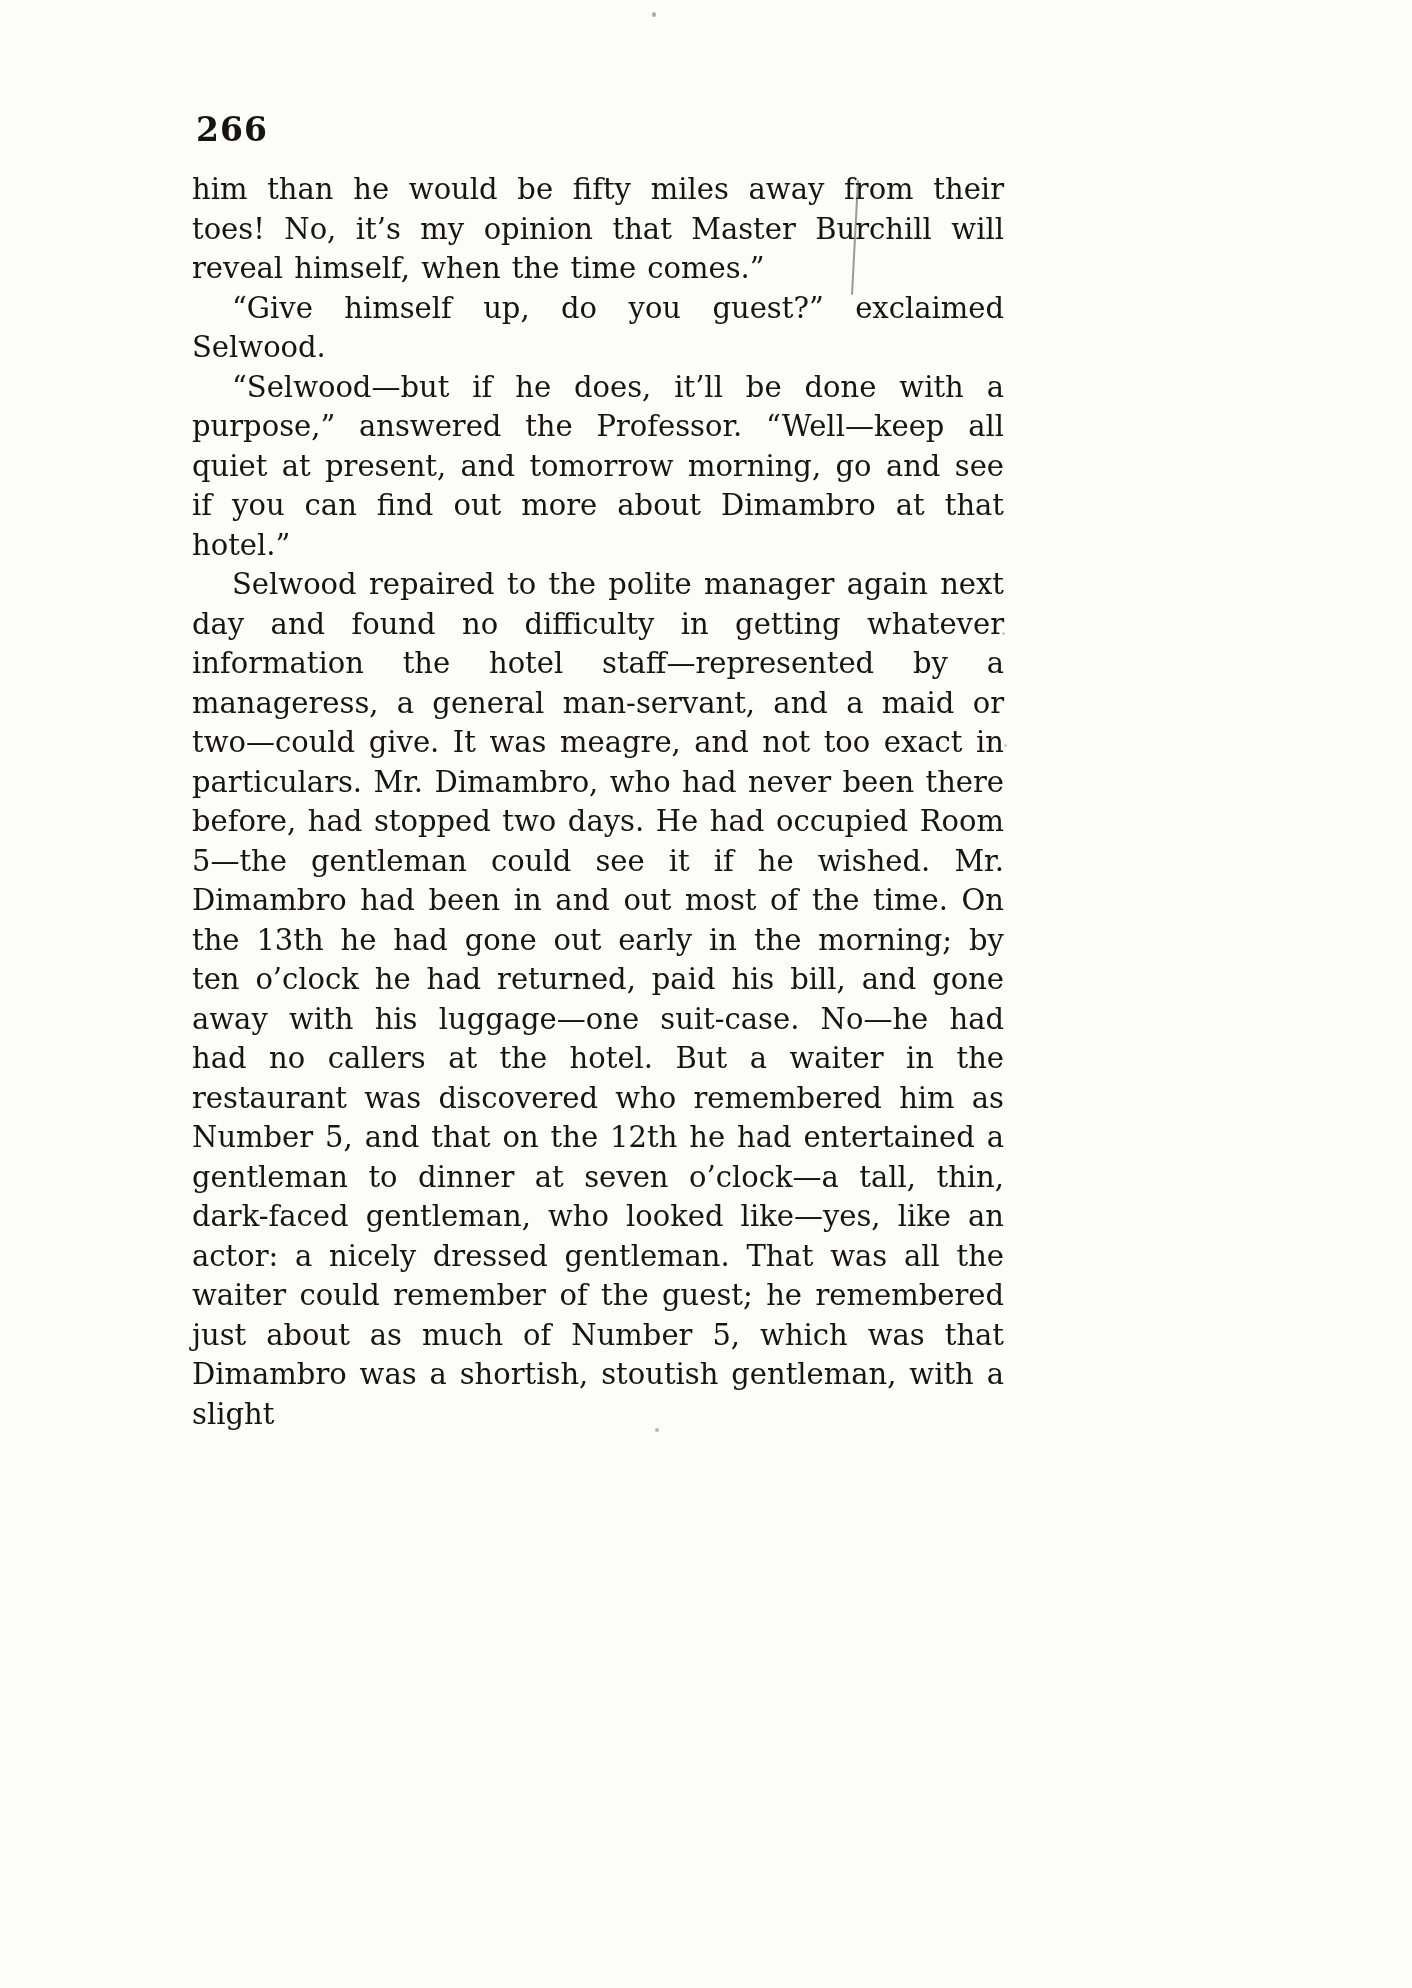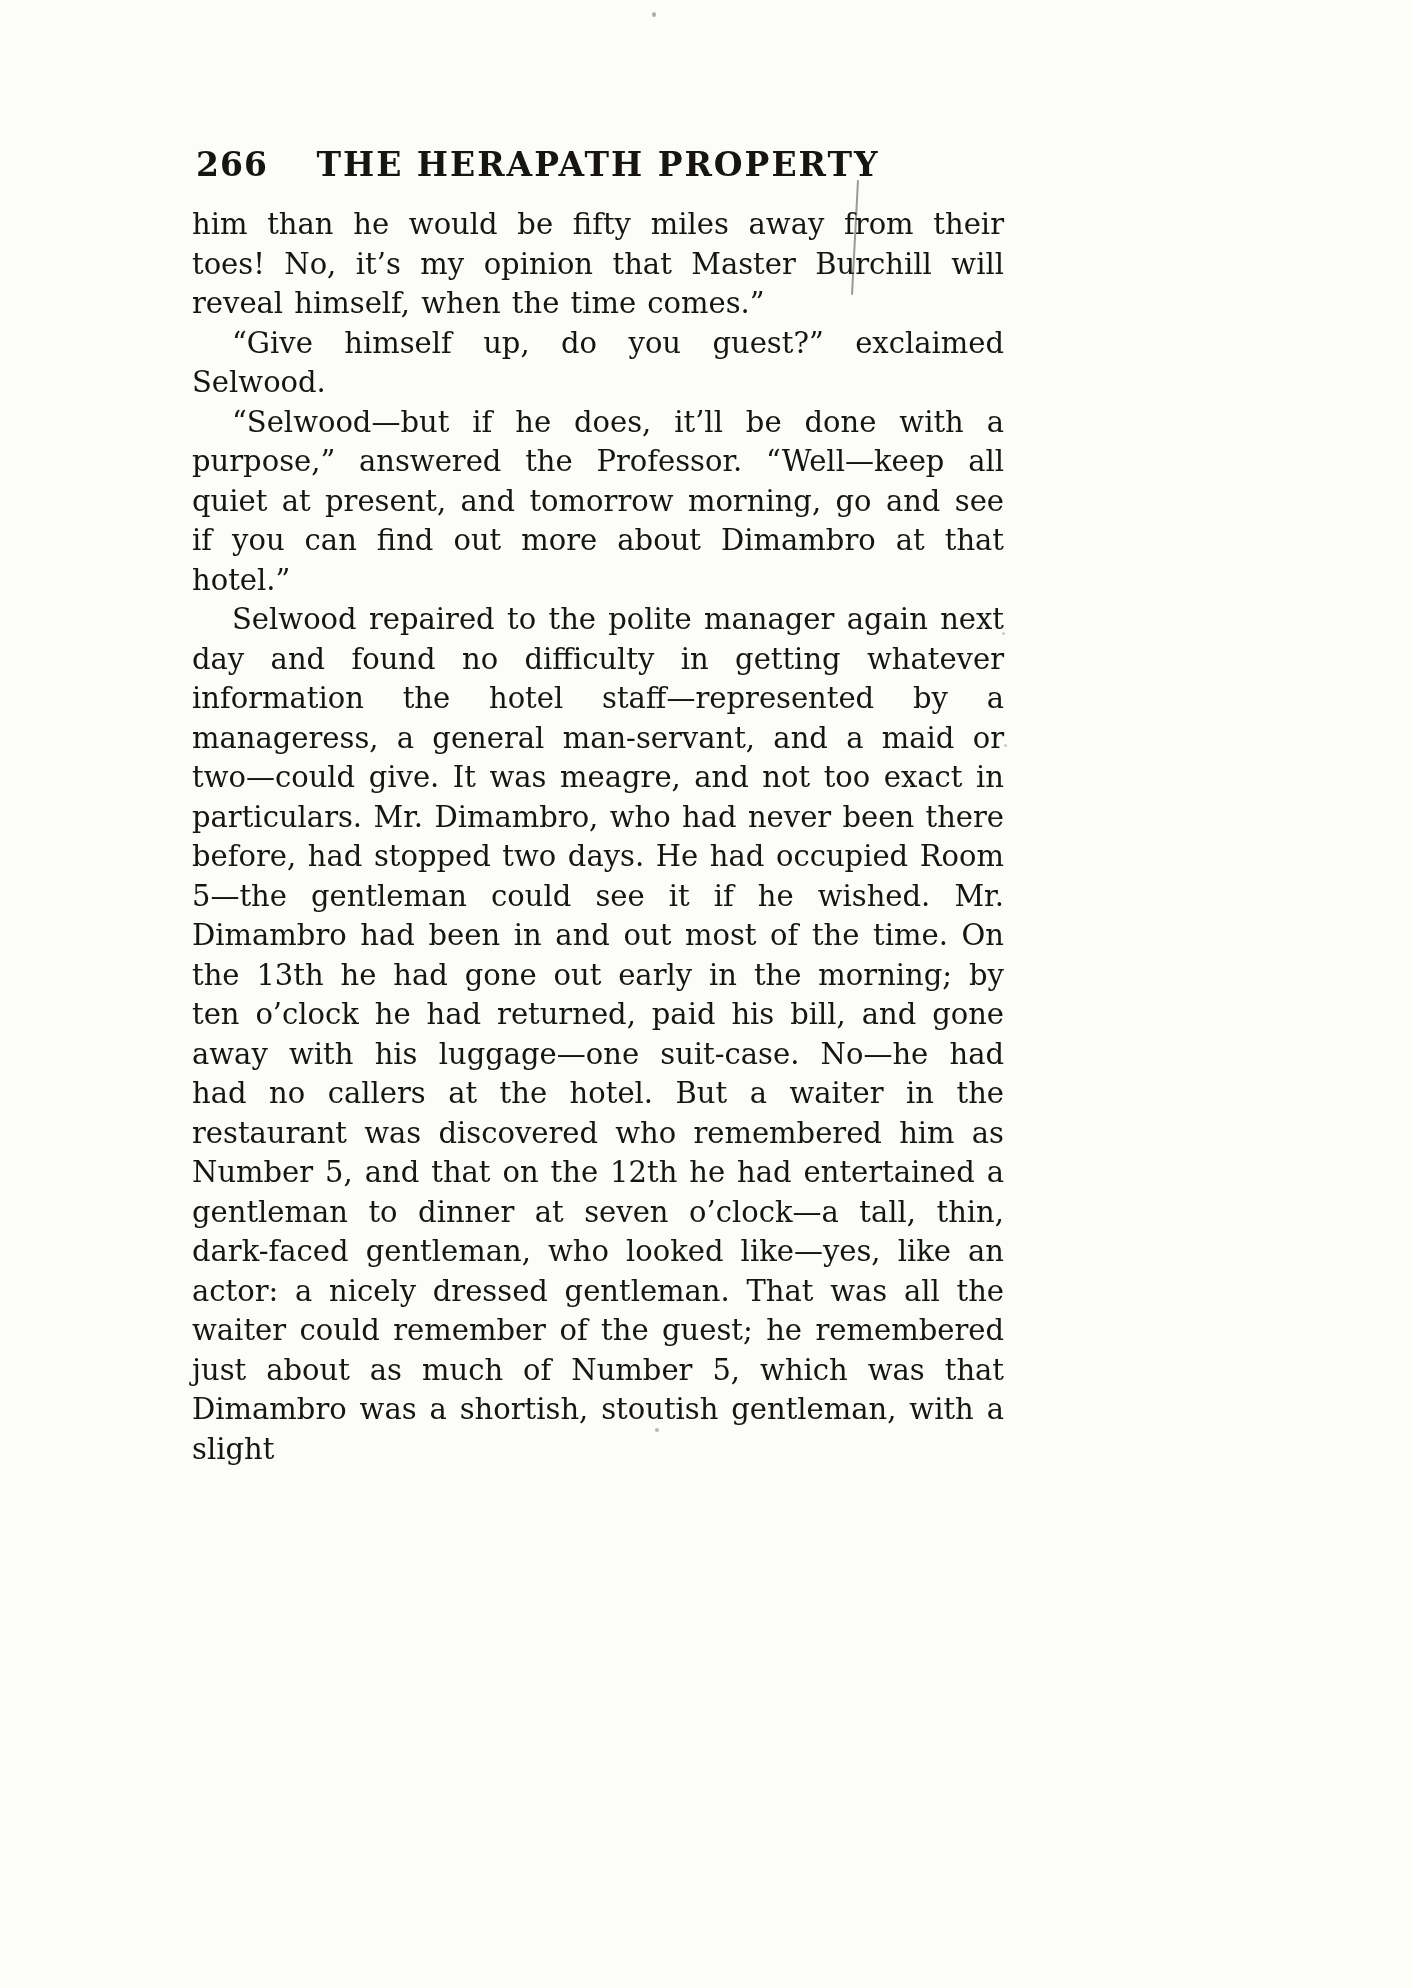--- a/index.html
+++ b/index.html
@@ -24,21 +24,20 @@
   }
   .page-header {
     position: relative;
     height: 50px;
     margin-bottom: 10px;
     text-align: center;
     font-weight: 700;
     font-size: 33px;
     letter-spacing: 2px;
     white-space: nowrap;
-    margin-top: 35px;
   }
   .page-number {
     position: absolute;
     left: 4px;
     top: 0;
     letter-spacing: 1px;
   }
   .running-title {
     display: inline-block;
   }
@@ -107,21 +106,20 @@
 </style>
 </head>
 <body>
 
 <div class="page">
 
   <div class="content">
 
     <header class="page-header">
       <span class="page-number">266</span>
-      <span class="running-title">THE HERAPATH PROPERTY</span>
     </header>
 
     <p class="para no-indent">him than he would be fifty miles away from their toes!  No, it’s my opinion that Master Burchill will reveal himself, when the time comes.”</p>
 
     <p class="para">“Give himself up, do you guest?” exclaimed Selwood.</p>
 
     <p class="para">“Selwood—but if he does, it’ll be done with a purpose,” answered the Professor.  “Well—keep all quiet at present, and tomorrow morning, go and see if you can find out more about Dimambro at that hotel.”</p>
 
     <p class="para">Selwood repaired to the polite manager again next day and found no difficulty in getting whatever information the hotel staff—represented by a manageress, a general man-servant, and a maid or two—could give.  It was meagre, and not too exact in particulars.  Mr. Dimambro, who had never been there before, had stopped two days.  He had occupied Room 5—the gentleman could see it if he wished.  Mr. Dimambro had been in and out most of the time.  On the 13th he had gone out early in the morning; by ten o’clock he had returned, paid his bill, and gone away with his luggage—one suit-case.  No—he had had no callers at the hotel.  But a waiter in the restaurant was discovered who remembered him as Number 5, and that on the 12th he had entertained a gentleman to dinner at seven o’clock—a tall, thin, dark-faced gentleman, who looked like—yes, like an actor: a nicely dressed gentleman.  That was all the waiter could remember of the guest; he remembered just about as much of Number 5, which was that Dimambro was a shortish, stoutish gentleman, with a slight</p>
 

